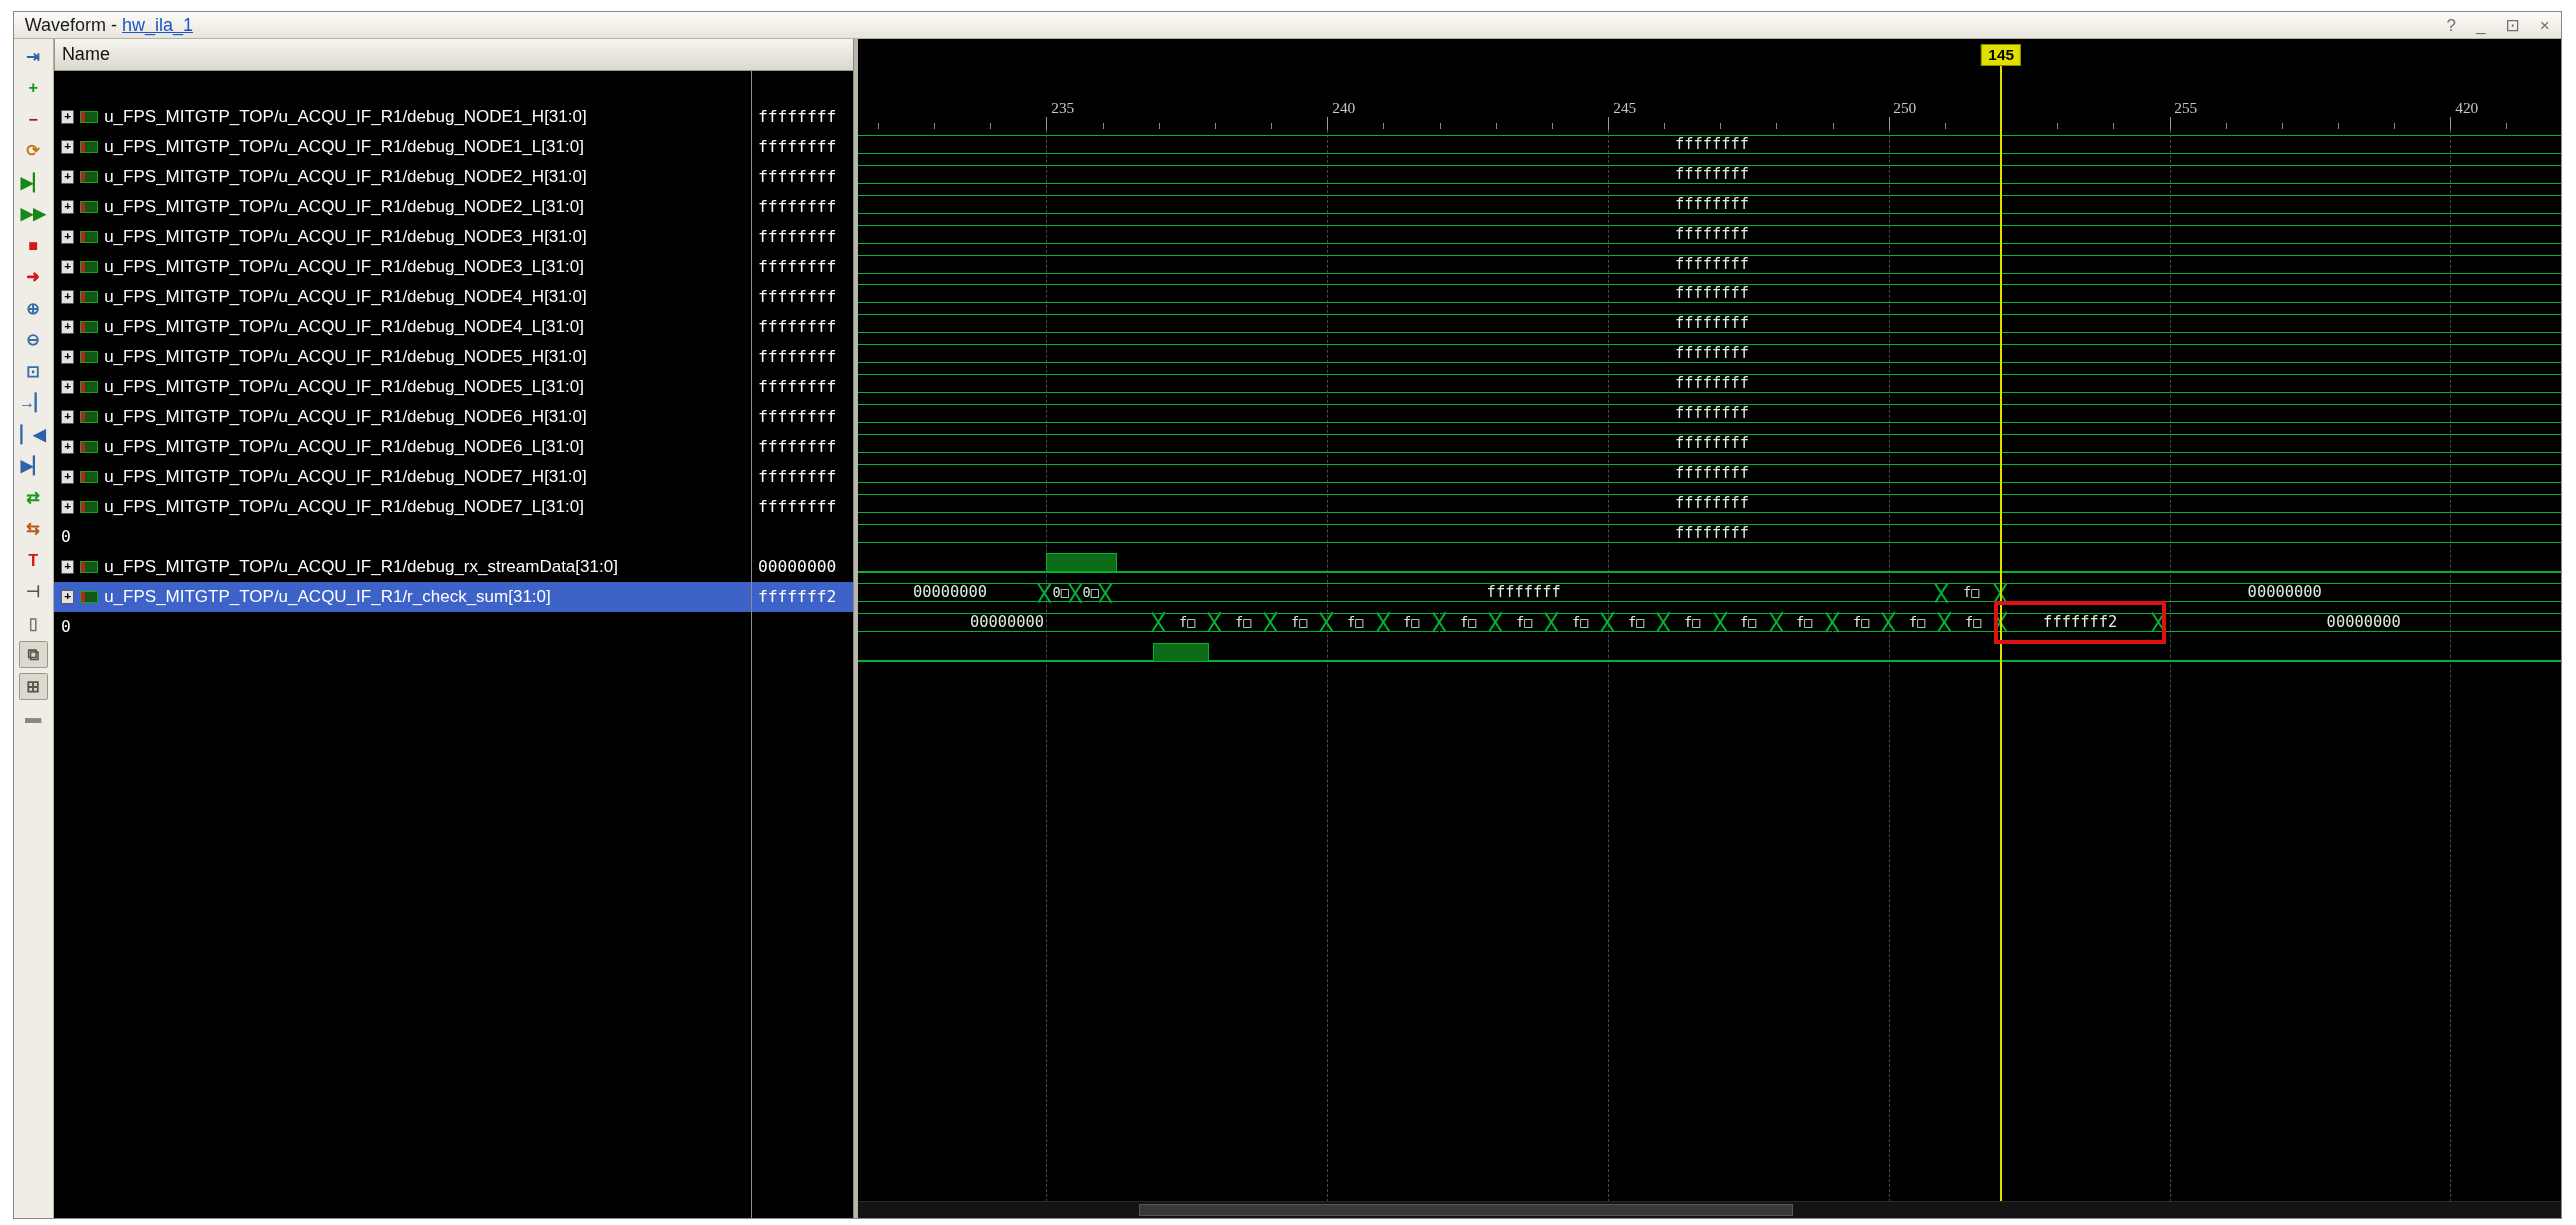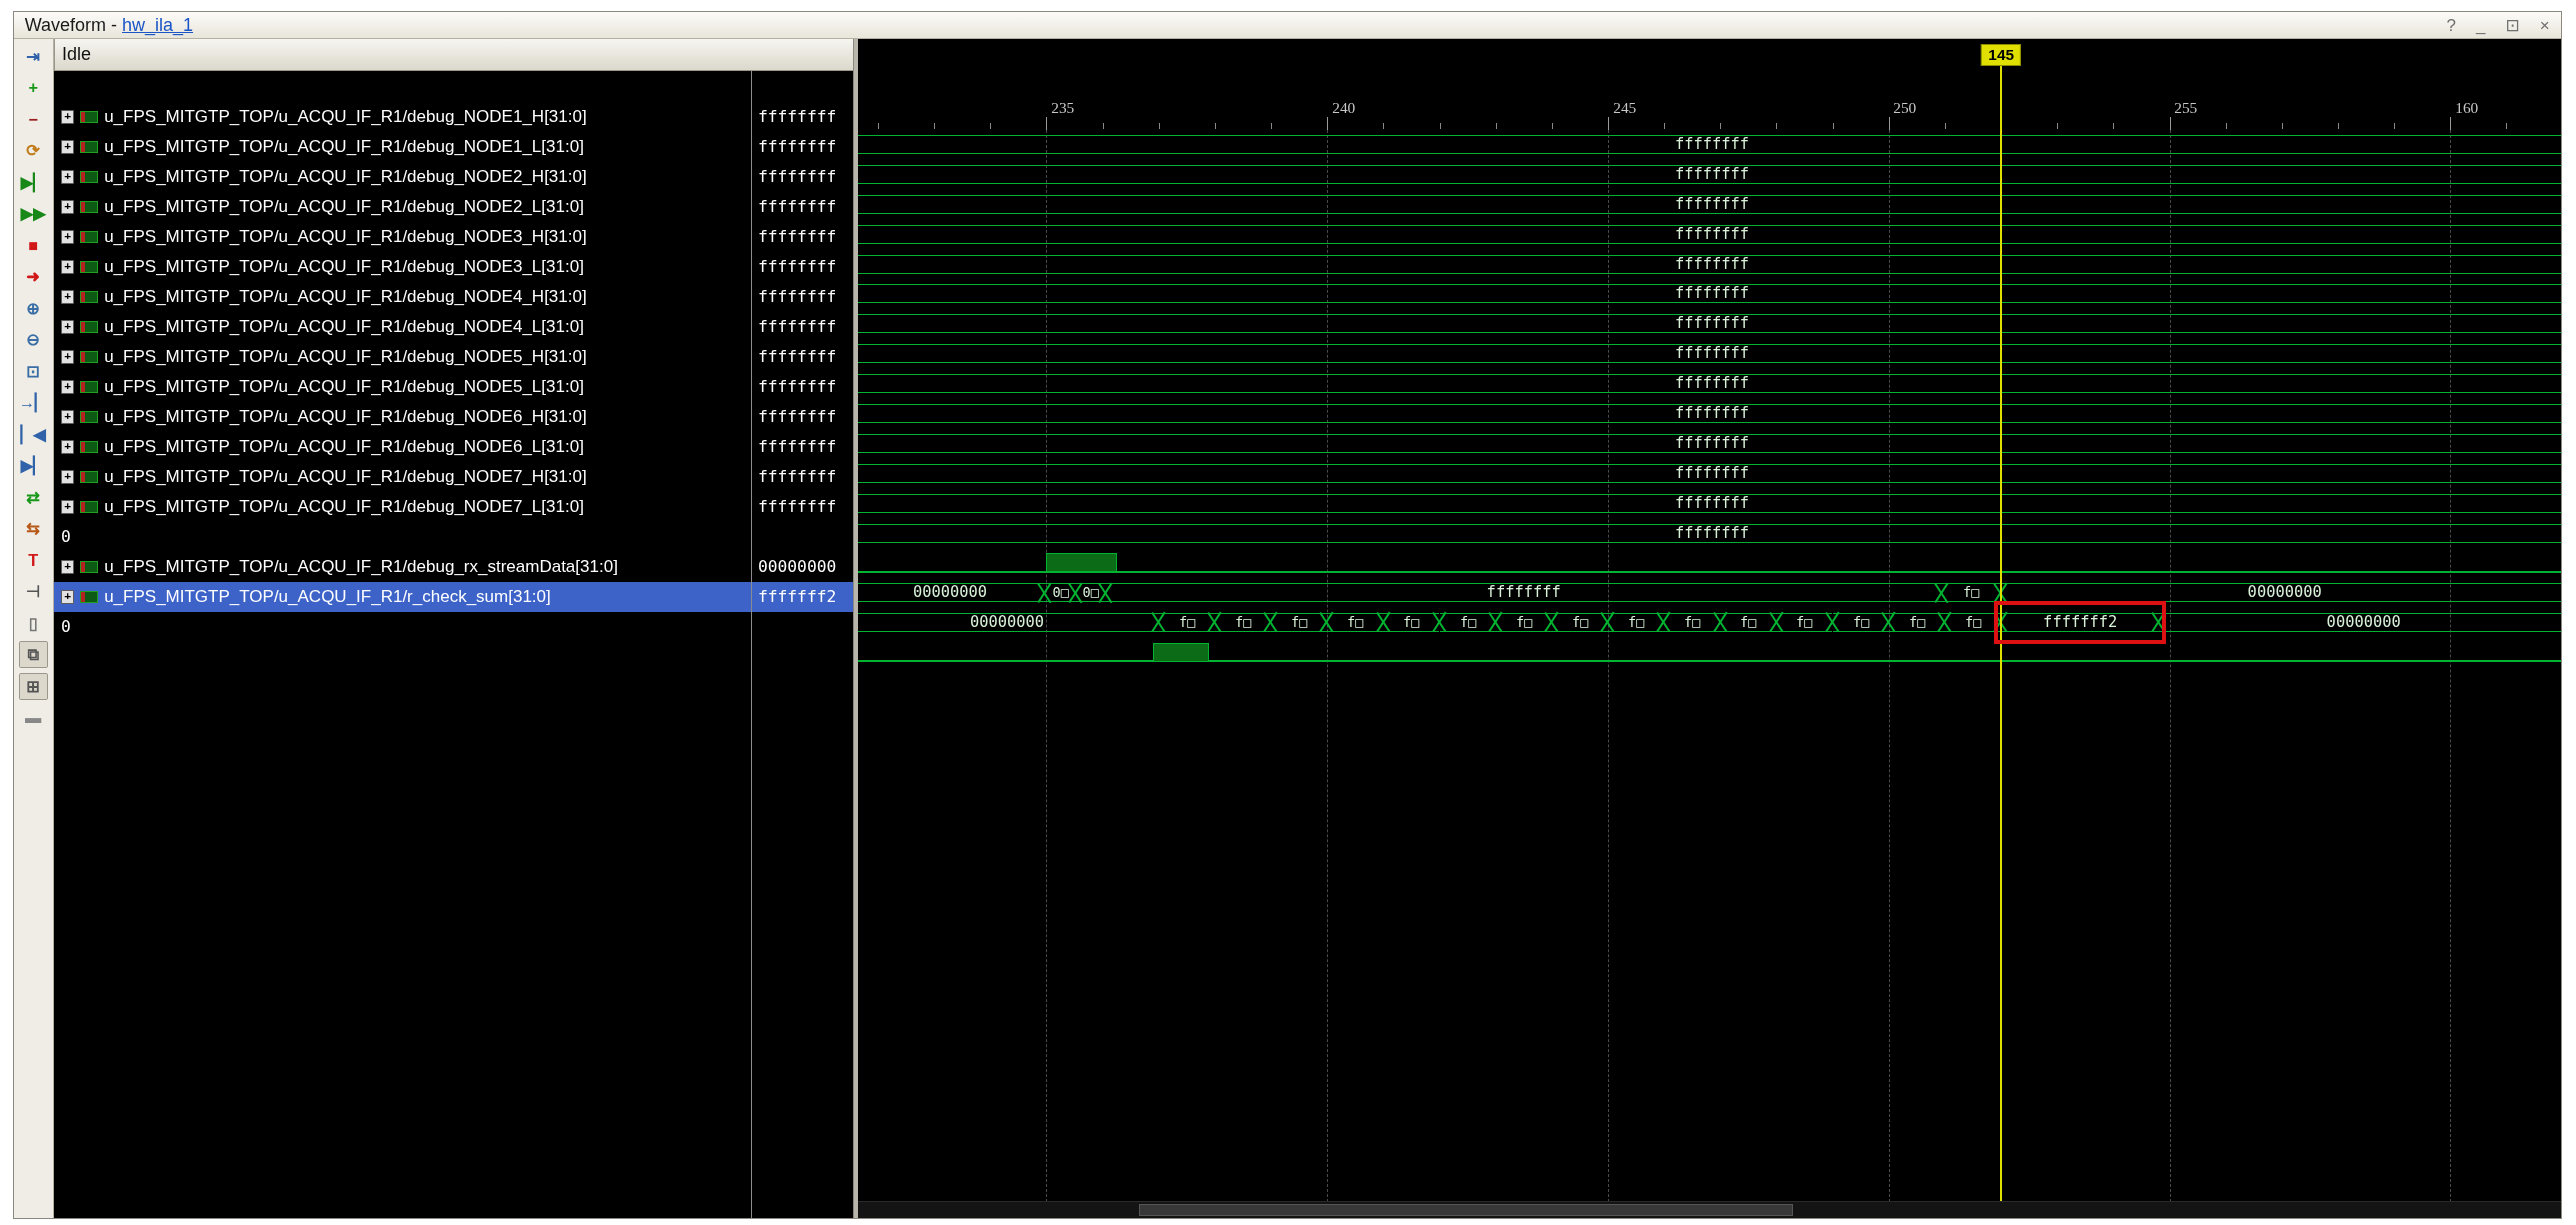--- a/index.html
+++ b/index.html
@@ -153,21 +153,21 @@
         </div>
         <div class="tbicon pressed">
           <span style="color: rgb(85, 85, 85);">⊞</span>
         </div>
         <div class="tbicon">
           <span style="color: rgb(136, 136, 136);">▬</span>
         </div>
       </div>
     <div class="leftpane">
       <div class="colheader">
-        <div class="h-value">Idle</div>
+        <div class="h-value">Name</div>
       </div>
       <div class="tree">
         <div class="rulerspacer"></div>
         <div id="rows">
             <div class="sigrow">
               <div class="namecell">
                 <div class="expander">+</div>
                 <div class="busicon"></div>
                 <span class="signame">u_FPS_MITGTP_TOP/u_ACQU_IF_R1/debug_NODE1_H[31:0]</span>
               </div>
@@ -315,21 +315,21 @@
           <div class="ruler-label" style="left: 193px;">235</div>
           <div class="tickmajor" style="left: 188px;"></div>
           <div class="ruler-label" style="left: 474px;">240</div>
           <div class="tickmajor" style="left: 469px;"></div>
           <div class="ruler-label" style="left: 755px;">245</div>
           <div class="tickmajor" style="left: 750px;"></div>
           <div class="ruler-label" style="left: 1035px;">250</div>
           <div class="tickmajor" style="left: 1031px;"></div>
           <div class="ruler-label" style="left: 1316px;">255</div>
           <div class="tickmajor" style="left: 1312px;"></div>
-          <div class="ruler-label" style="left: 1597px;">160</div>
+          <div class="ruler-label" style="left: 1597px;">420</div>
           <div class="tickmajor" style="left: 1592px;"></div>
           <div class="tickminor" style="left: 20px;"></div>
           <div class="tickminor" style="left: 76px;"></div>
           <div class="tickminor" style="left: 132px;"></div>
           <div class="tickminor" style="left: 245px;"></div>
           <div class="tickminor" style="left: 301px;"></div>
           <div class="tickminor" style="left: 357px;"></div>
           <div class="tickminor" style="left: 413px;"></div>
           <div class="tickminor" style="left: 525px;"></div>
           <div class="tickminor" style="left: 582px;"></div>

